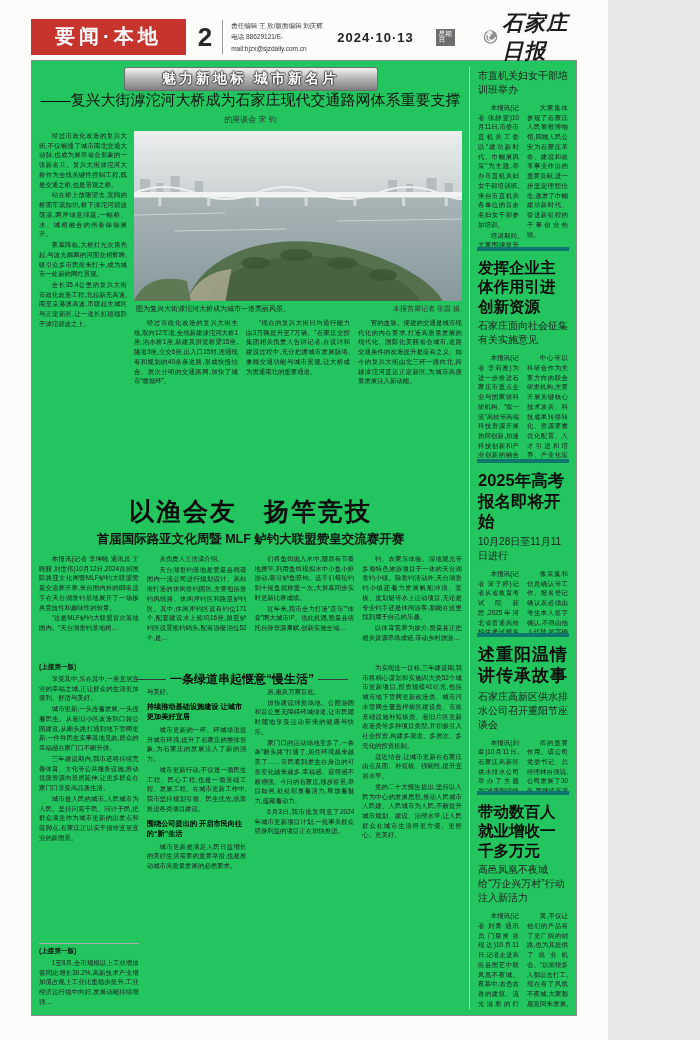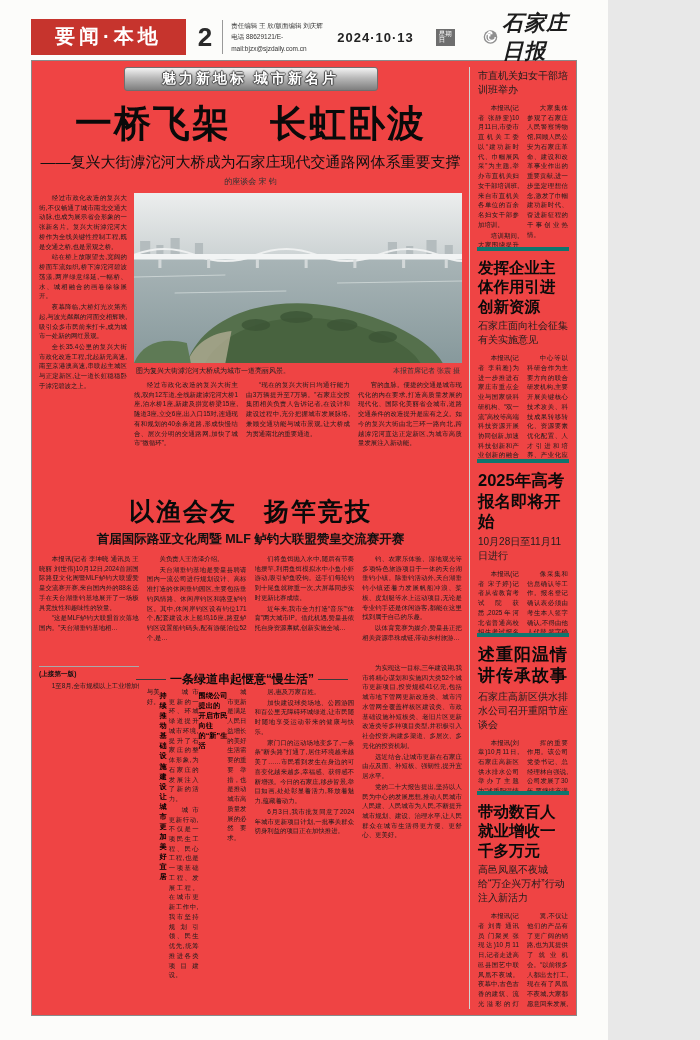--- a/index.html
+++ b/index.html
@@ -12,21 +12,21 @@
   .pg-num{font-size:26px;font-weight:700;color:#2a2a2a;margin:0 10px 0 12px;}
   .ed-info{border-left:1px solid #999;padding-left:8px;font-size:6.5px;color:#333;line-height:1.7;}
   .hdr-right{margin-left:auto;display:flex;align-items:center;gap:22px;}
   .date{font-size:13px;font-weight:700;color:#222;letter-spacing:1px;}
   .weekday{background:#6e6e6e;color:#fff;font-size:6.5px;padding:2px 3px;line-height:1;}
   .masthead{display:flex;align-items:center;gap:4px;margin-left:6px;}
   .masthead-text{font-family:"Liberation Serif","DejaVu Serif",serif;font-size:21px;font-weight:900;
                  font-style:italic;color:#1c1c1c;letter-spacing:1px;}
   
   .frame{margin-top:6px;border:1px solid #8a8a8a;height:956px;box-sizing:border-box;
-         padding:6px 7px;display:flex;gap:7px;background:#ef4444;}
+         padding:6px 7px;display:flex;gap:7px;background:#22c55e;}
   .left-zone{width:423px;display:flex;flex-direction:column;}
   .vdiv{width:1px;background:#d2d2d0;}
   .right-zone{flex:1;display:flex;flex-direction:column;min-width:0;}
   
   .main-art{height:424px;overflow:hidden;}
   .kicker{width:252px;margin:0 auto;background:linear-gradient(180deg,#f3f3f3 0%,#b9b9b9 45%,#7e7e7e 100%);
           border:1px solid #6f6f6f;border-radius:3px;text-align:center;font-size:14px;font-weight:900;
           letter-spacing:3px;color:#fff;text-shadow:0 1px 1px #444,0 -1px 1px #444,1px 0 1px #444,-1px 0 1px #444;
           padding:2px 0;}
   .headline1{font-size:37px;font-weight:900;text-align:center;letter-spacing:2px;margin:8px 0 4px;color:#0a0a0a;}
@@ -48,21 +48,21 @@
   .col-subhead{font-size:7.2px;font-weight:700;margin:4px 0 3px;color:#000;line-height:1.4;}
   
   .fish-art{height:166px;overflow:hidden;margin-top:2px;}
   .headline2{font-size:25px;font-weight:900;text-align:center;letter-spacing:2px;margin:2px 0 3px;color:#0a0a0a;}
   .subhead2{font-size:12.5px;font-weight:600;text-align:center;margin:0 0 6px;color:#111;}
   .four-cols{display:flex;gap:8px;}
   .four-cols>div{flex:1;min-width:0;overflow:hidden;}
   .fish-art .four-cols>div{height:104px;}
   
   .lower{flex:1;position:relative;display:flex;gap:8px;overflow:hidden;margin-top:4px;}
-  .lower .lcol{flex:1;min-width:0;display:flex;overflow:hidden;}
+  .lower .lcol{flex:1;min-width:0;display:flex;flex-direction:column;overflow:hidden;}
   .banner-row{position:absolute;left:97px;top:8px;width:212px;display:flex;align-items:center;gap:4px;}
   .banner-row .bline{flex:1;height:1px;background:#3a3a3a;}
   .banner-title{font-size:12px;font-weight:800;color:#0c0c0c;white-space:nowrap;}
   .pad-top{padding-top:24px;}
   .c1-top{flex:1;overflow:hidden;}
   .c1-bottom{flex:none;border-top:1px solid #aaa;margin-top:3px;padding-top:3px;height:62px;overflow:hidden;}
   
   .r-art{padding:2px 1px 4px;box-sizing:border-box;overflow:hidden;}
   .r-art+.r-art{border-top:4px solid #0f766e;padding-top:7px;}
   .r1{height:180px;}.r2{height:212px;}.r3{height:174px;}.r4{height:158px;}.r5{flex:1;}
@@ -100,21 +100,20 @@
       </span>
     </div>
   </div>
 
   <div class="frame">
 
     <div class="left-zone">
 
       <div class="main-art">
         <div class="kicker">魅力新地标 城市新名片</div>
-        <h1 class="headline1">一桥飞架　长虹卧波</h1>
         <div class="subhead1">——复兴大街滹沱河大桥成为石家庄现代交通路网体系重要支撑</div>
         <div class="byline">的座谈会 宋 钧</div>
         <div class="main-body">
           <div class="col-narrow">
               <p class="para">经过市政化改造的复兴大街,不仅畅通了城市南北交通大动脉,也成为展示省会形象的一张新名片。复兴大街滹沱河大桥作为全线关键性控制工程,既是交通之桥,也是景观之桥。</p>
               <p class="para">站在桥上放眼望去,宽阔的桥面车流如织,桥下滹沱河碧波荡漾,两岸绿意绵延,一幅桥、水、城相融合的画卷徐徐展开。</p>
               <p class="para">夜幕降临,大桥灯光次第亮起,与波光粼粼的河面交相辉映,吸引众多市民前来打卡,成为城市一处新的网红景观。</p>
               <p class="para">全长35.4公里的复兴大街市政化改造工程,北起新元高速,南至京港澳高速,串联起主城区与正定新区,让一道长虹稳稳卧于滹沱碧波之上。</p>
             </div>
           <div class="photo-side">

